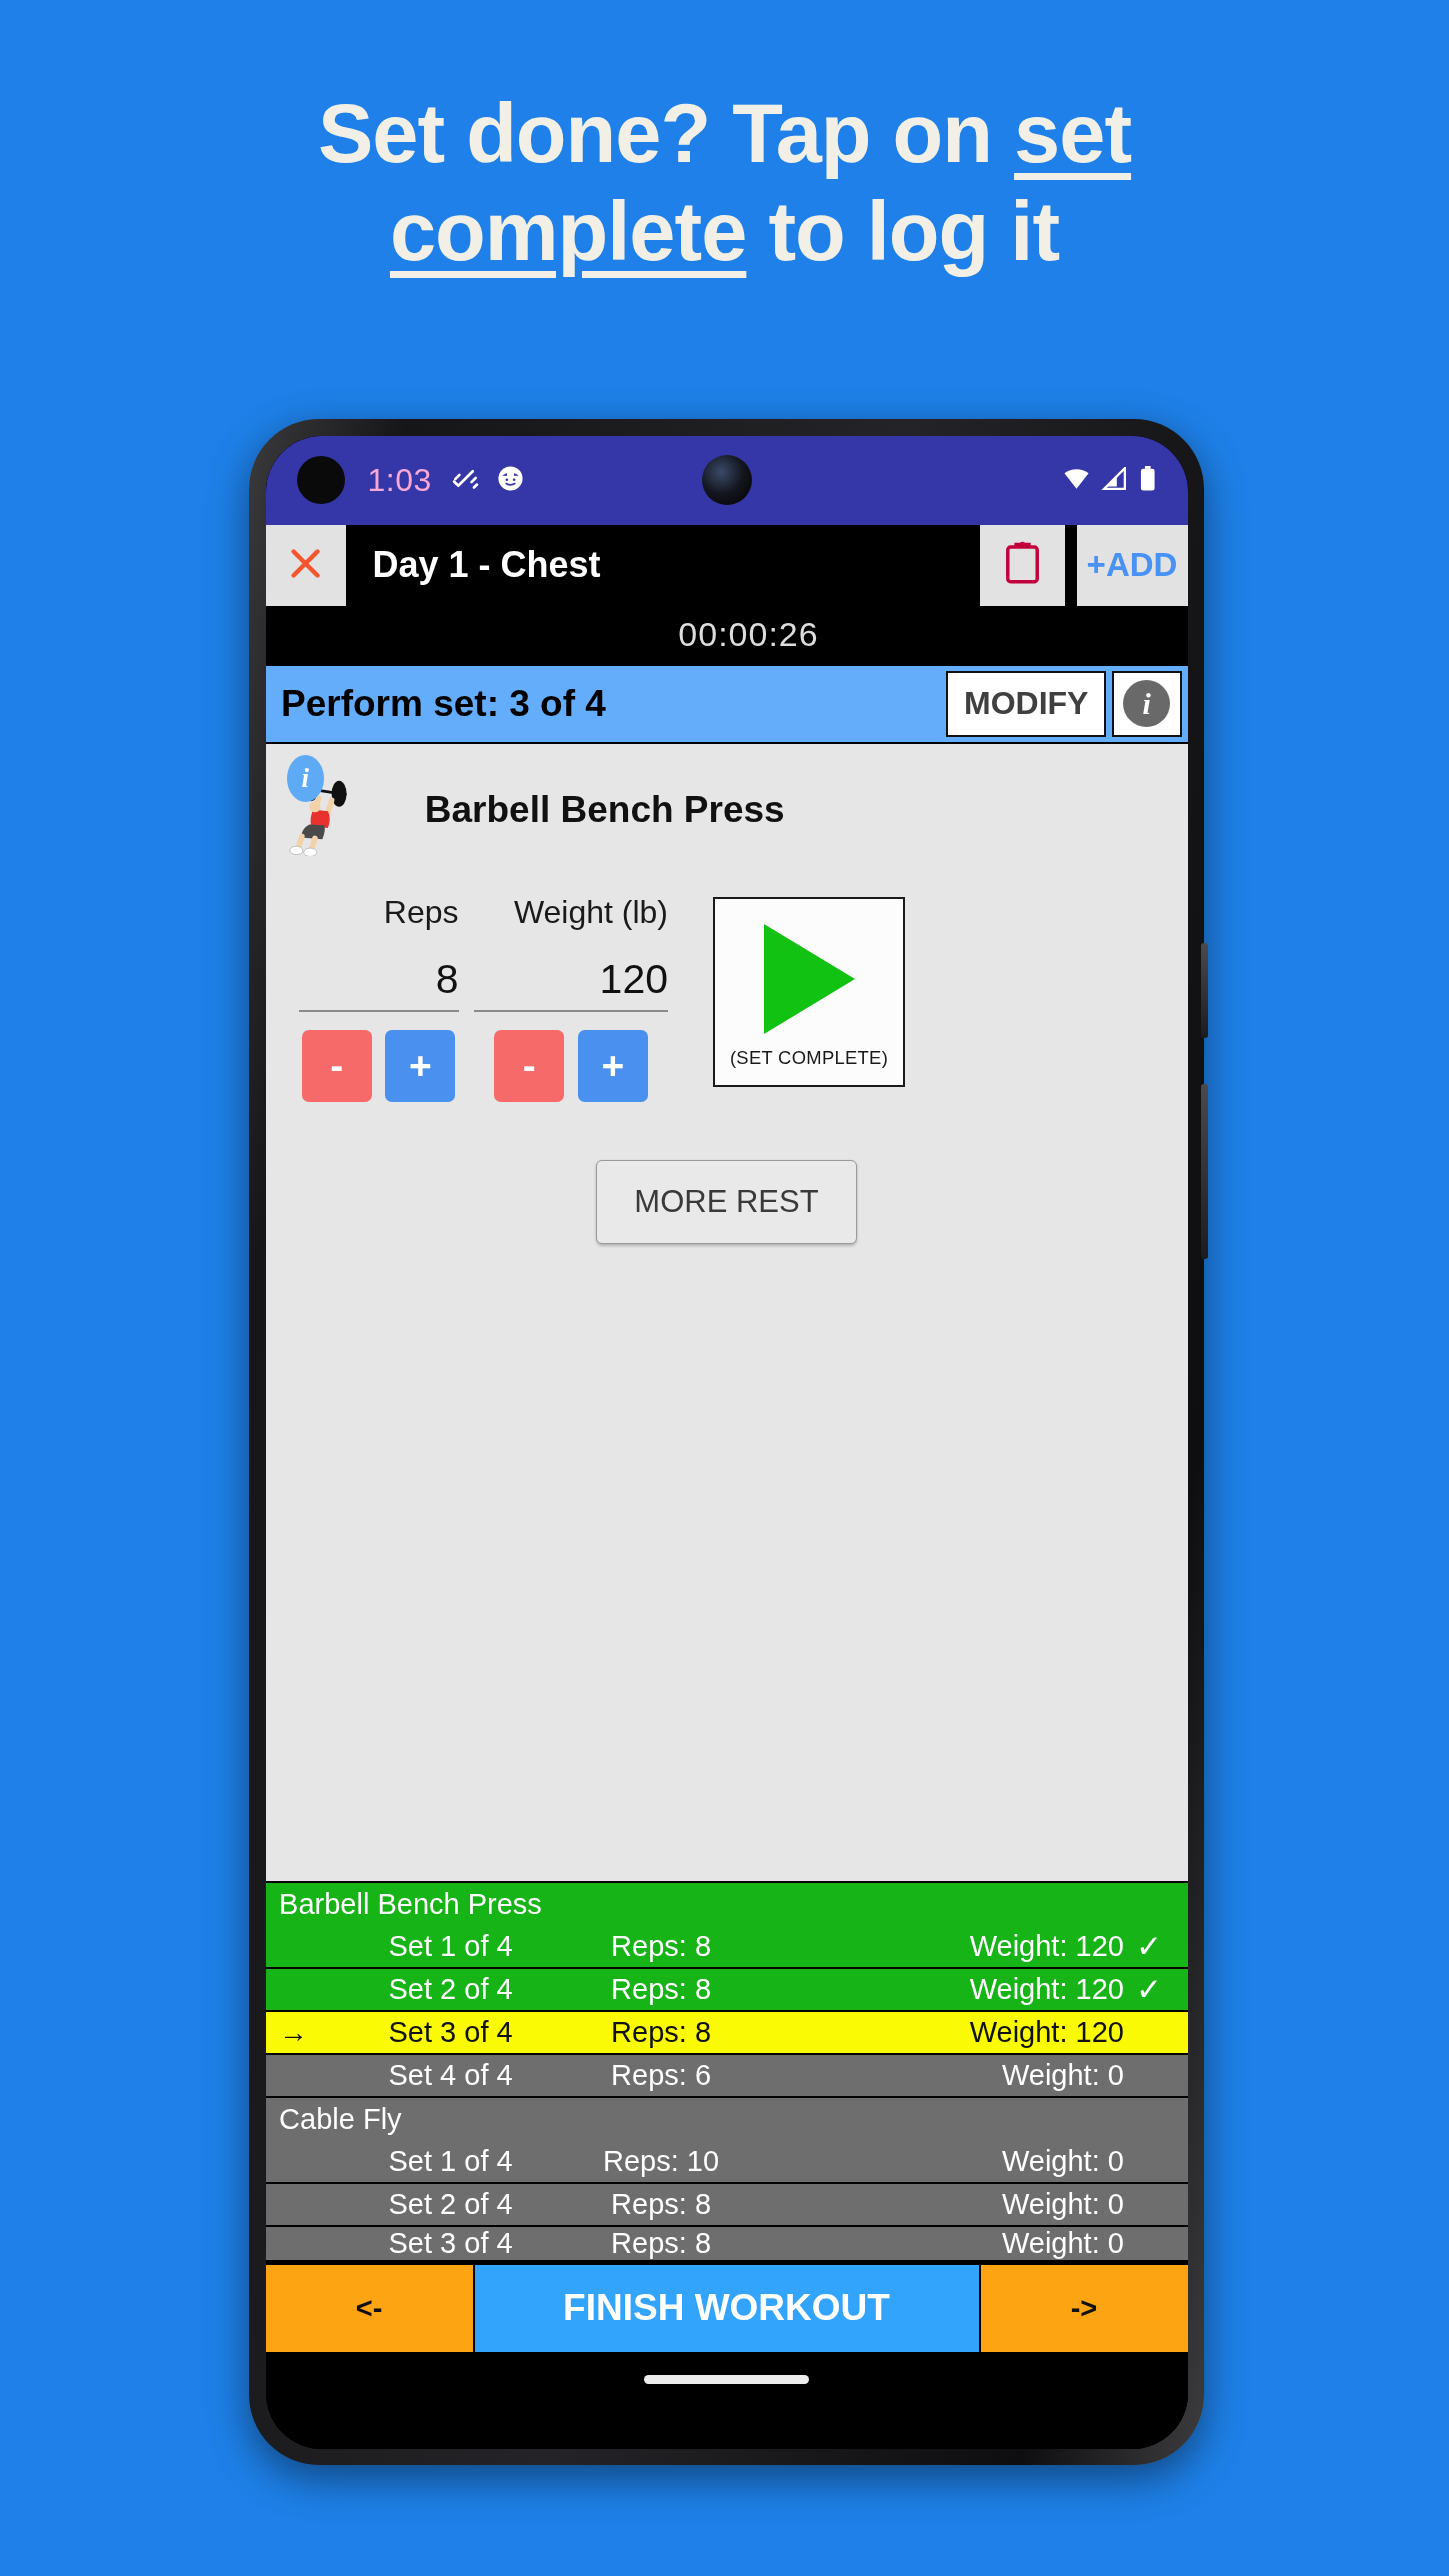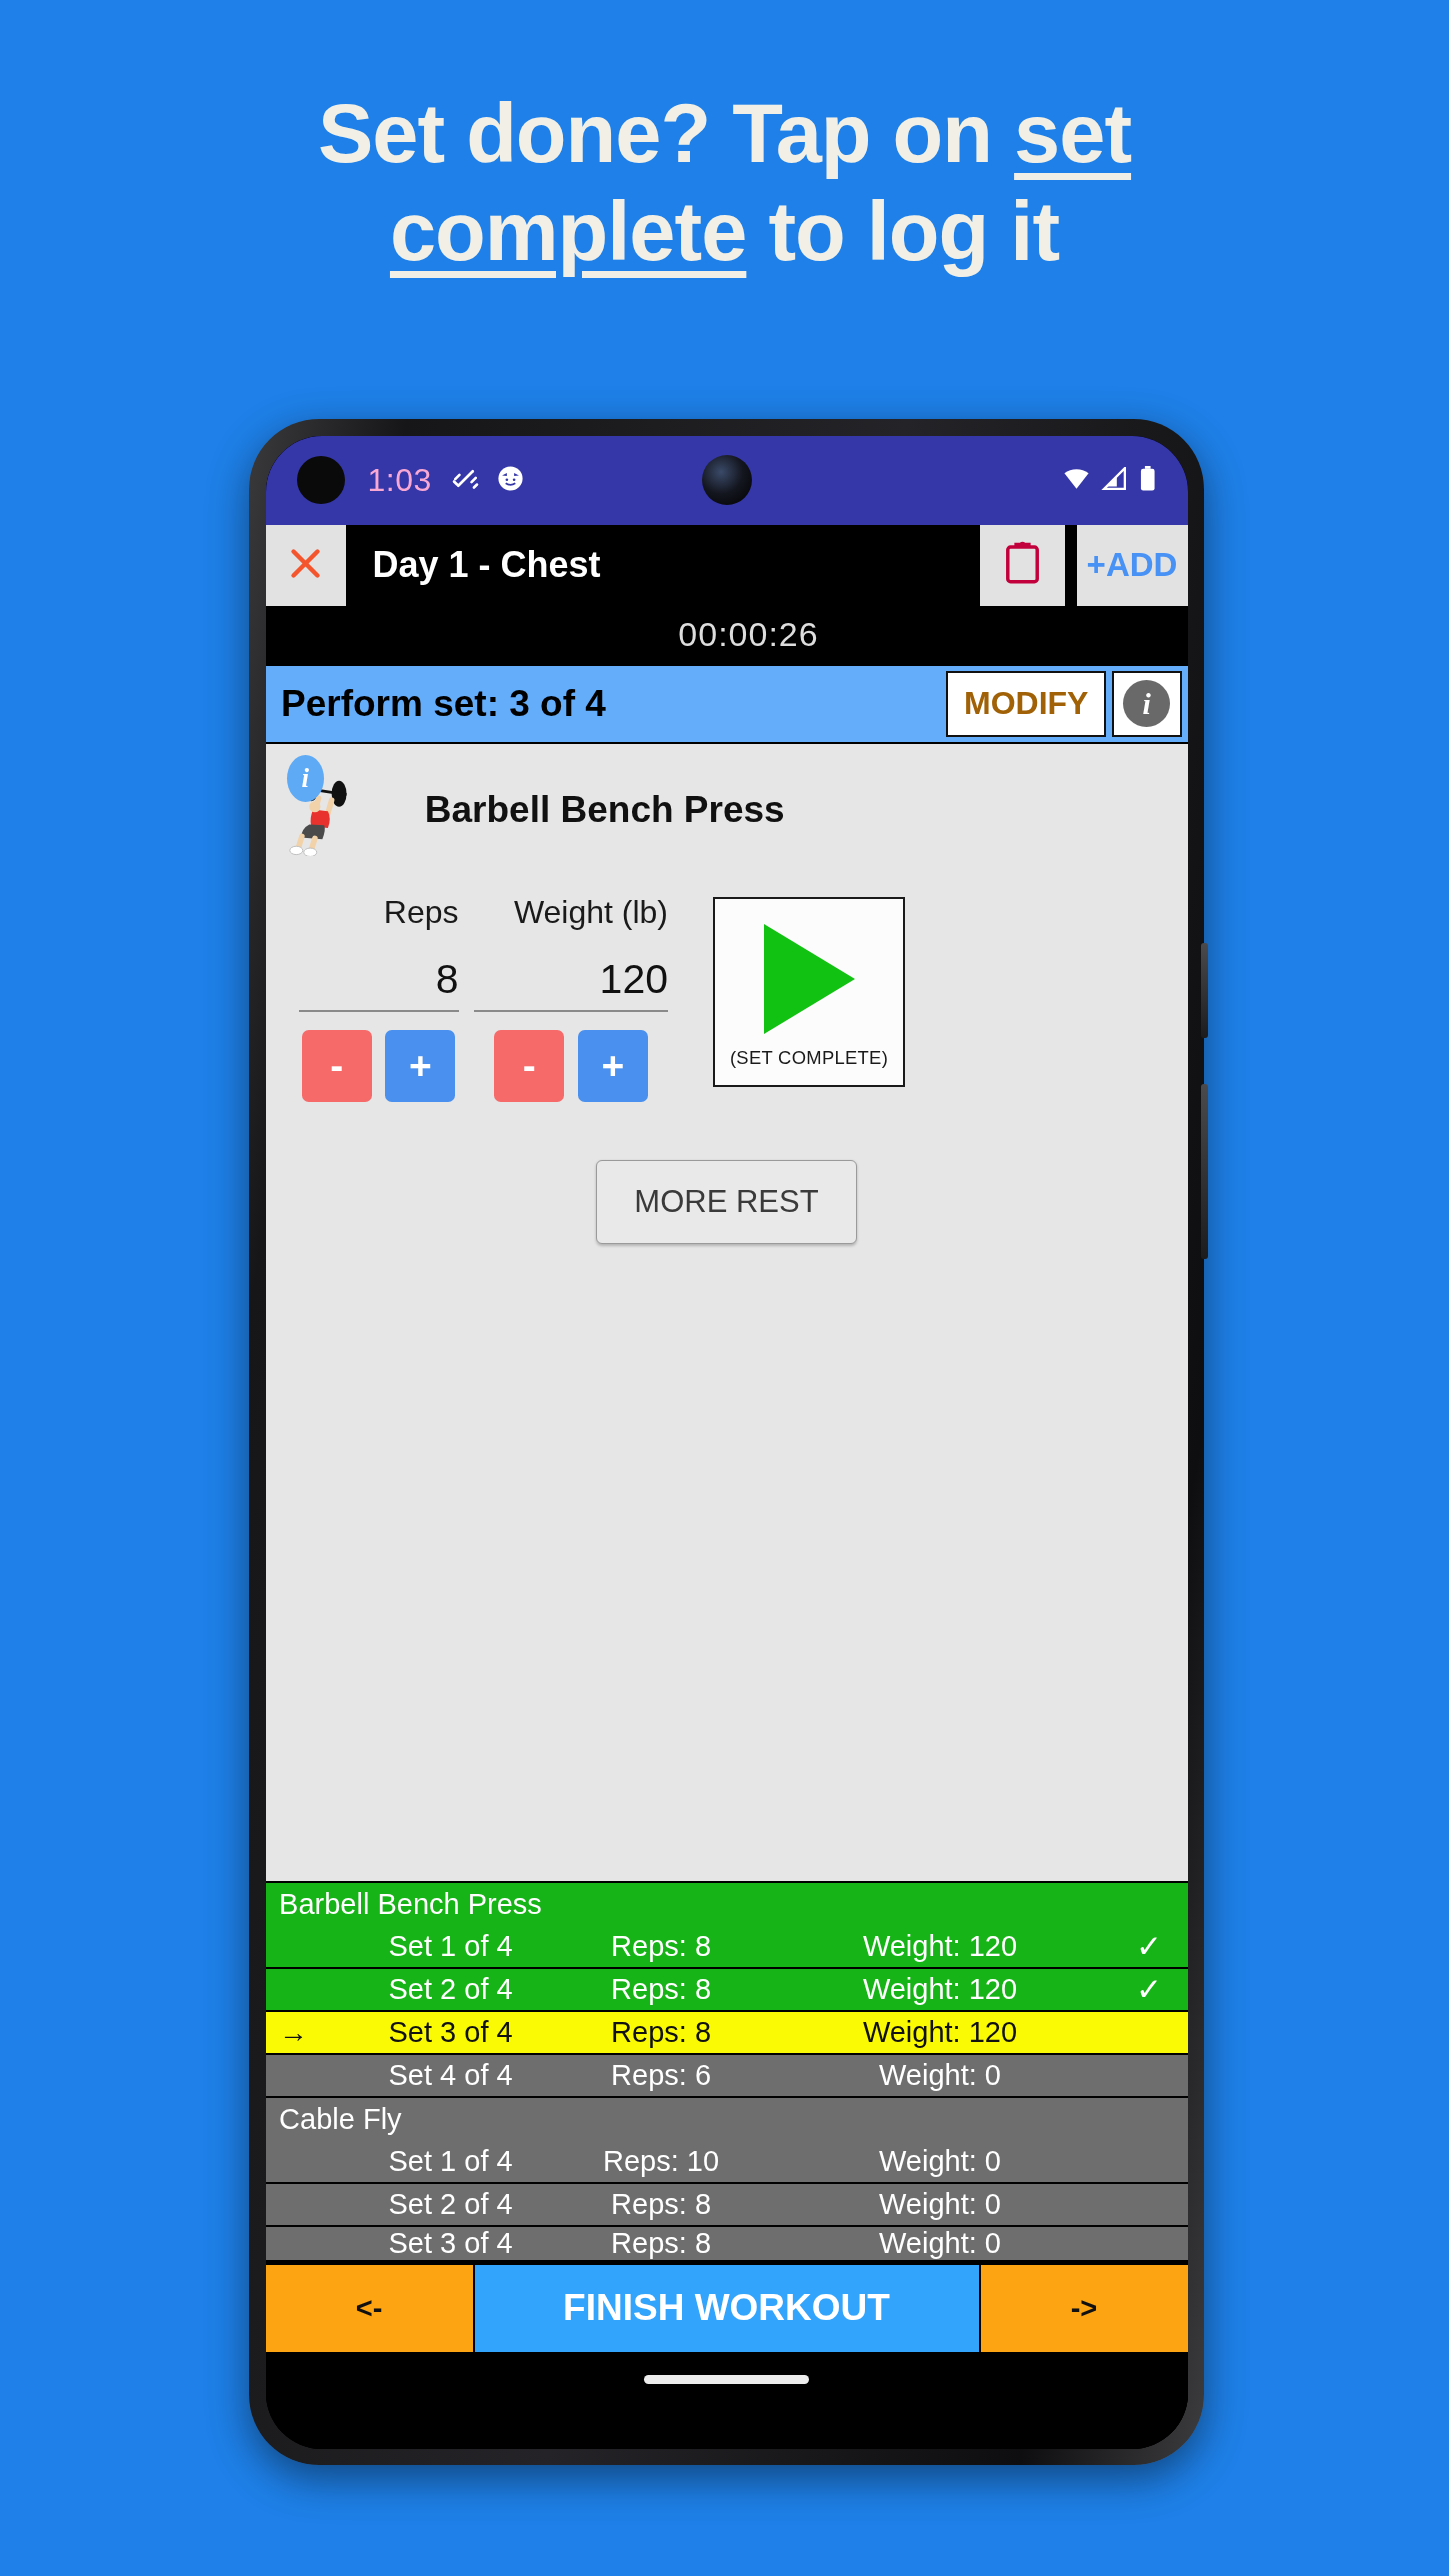--- a/index.html
+++ b/index.html
@@ -116,21 +116,21 @@
   }
 
   
   .performbar{
     flex:0 0 76px; background:#64ADFB;
     display:flex; align-items:center; padding:0 5.8px 0 15.5px;
     border-top:2.9px solid #000; border-bottom:2.9px solid #000;
   }
   .perform-text{ flex:1; font-size:37px; font-weight:bold; color:#000;}
   .modify-btn{
-    background:#fff; border:2.9px solid #111; color:#a16207;
+    background:#fff; border:2.9px solid #111; color:#404040;
     font-size:32px; font-weight:bold;
     padding:0 15.5px; height:62px;
     display:flex;align-items:center;justify-content:center;
     margin-right:5.8px;
   }
   .info-btn{
     background:#fff; border:2.9px solid #111;
     width:66px;height:62px;
     display:flex;align-items:center;justify-content:center;
   }
@@ -232,21 +232,21 @@
     padding:0 13.6px;
   }
   .row.green{ background:#17B417;}
   .row.yellow{ background:#FAFA05; color:#111;}
   .row.grey{ background:#6E6E6E;}
   .row.title{ height:43px; justify-content:flex-start; border-bottom:none;}
   .row.clipped{ height:35px; overflow:hidden;}
   .r-arrow{ width:56px; flex:0 0 56px; font-size:29px; font-weight:bold;}
   .r-set{ width:231px; flex:0 0 231px; text-align:center;}
   .r-reps{ width:190px; flex:0 0 190px; text-align:center;}
-  .r-weight{ flex:1; text-align:center;}
+  .r-weight{ flex:1; text-align:right;}
   .r-check{ width:50px; flex:0 0 50px; text-align:center; font-size:31px;}
 
   
   .bottomnav{
     flex:0 0 87px; display:flex; border-top:3.9px solid #000;
   }
   .nav-prev,.nav-next{
     width:207px; background:#FCA411; color:#111;
     font-size:29px; font-weight:bold;
     display:flex;align-items:center;justify-content:center;

